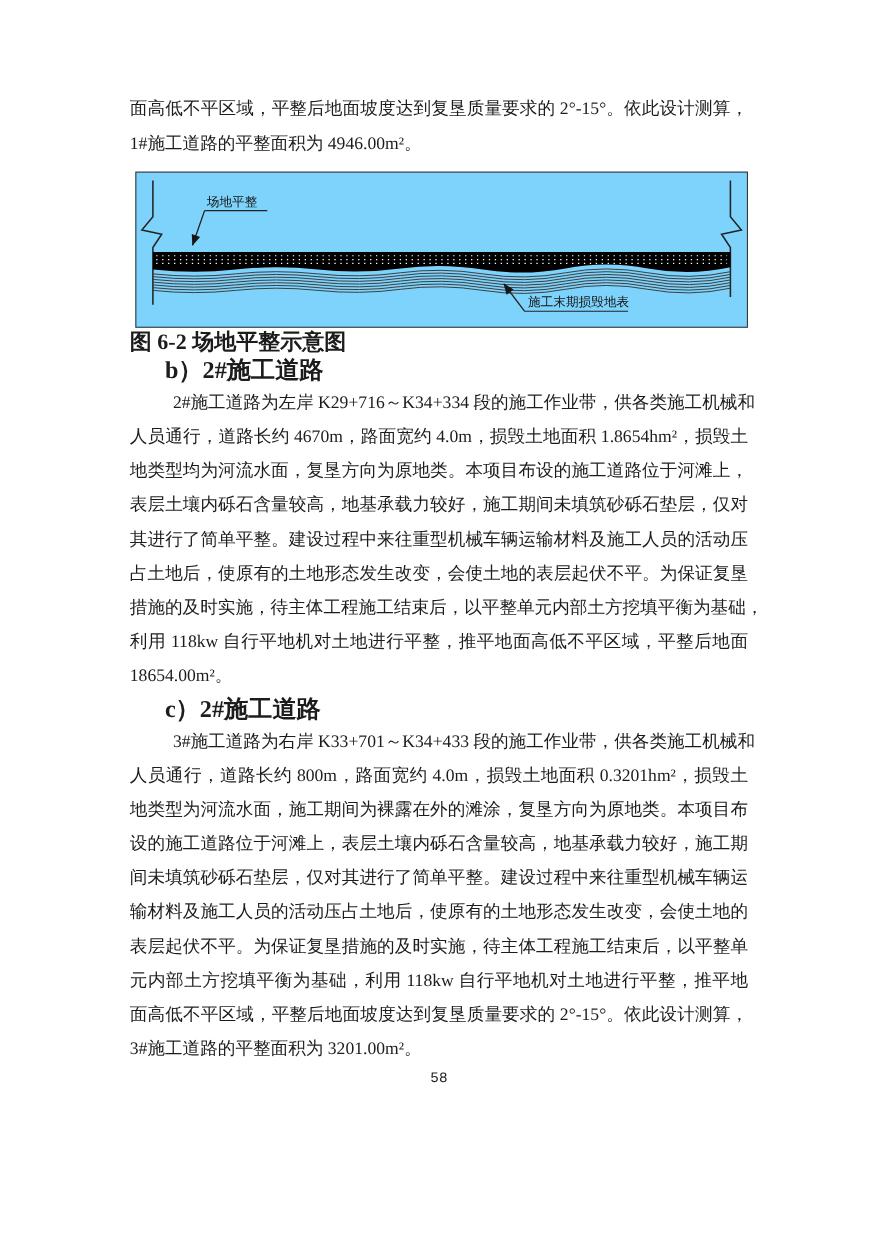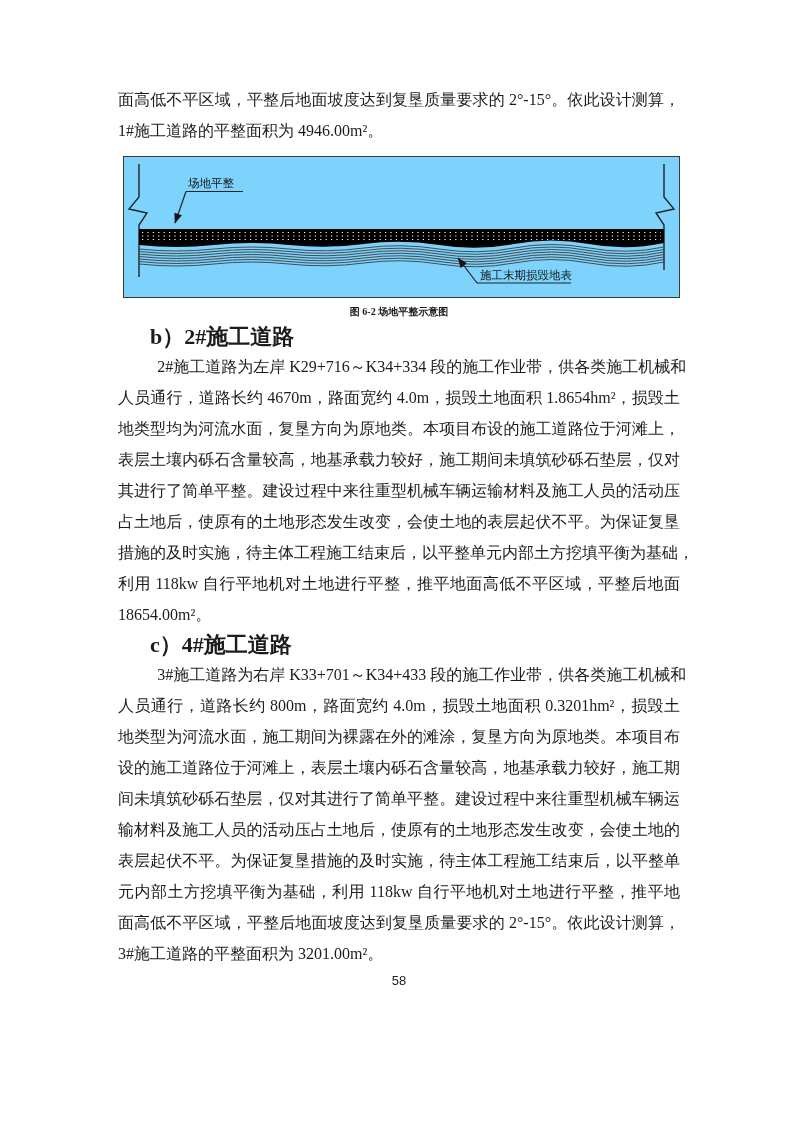--- a/index.html
+++ b/index.html
@@ -30,29 +30,29 @@
     text-indent:1.45em;
   }
   .figwrap{
     margin:10px 0 0 5px;
     width:555px;
     border:1.5px solid #3a3a3a;
     background:#7dd3fc;
   }
   .figwrap svg{display:block;}
   .figcap{
-    text-align:center;
+    text-align:left;
     font-weight:bold;
-    font-size:10px;
+    font-size:20px;
     line-height:21px;
     margin-top:3px;
   }
   .pageno{
     text-align:center;
-    font-family:Liberation Sans, sans-serif;
+    font-family:Liberation Mono, monospace;
     font-size:13px;
     line-height:16px;
     margin-top:4px;
     color:#222;
   }
   
   .dstroke{stroke:#232323;stroke-width:1.4;fill:none;}
   .thin{stroke:#222;stroke-width:1;fill:none;}
   .leader{stroke:#222;stroke-width:1.2;fill:none;}
   .strata{stroke:#3d3d3d;stroke-width:0.9;fill:none;}
@@ -120,21 +120,21 @@
     <div class="ln">人员通行，道路长约 4670m，路面宽约 4.0m，损毁土地面积 1.8654hm²，损毁土</div>
     <div class="ln">地类型均为河流水面，复垦方向为原地类。本项目布设的施工道路位于河滩上，</div>
     <div class="ln">表层土壤内砾石含量较高，地基承载力较好，施工期间未填筑砂砾石垫层，仅对</div>
     <div class="ln">其进行了简单平整。建设过程中来往重型机械车辆运输材料及施工人员的活动压</div>
     <div class="ln">占土地后，使原有的土地形态发生改变，会使土地的表层起伏不平。为保证复垦</div>
     <div class="ln">措施的及时实施，待主体工程施工结束后，以平整单元内部土方挖填平衡为基础，</div>
     <div class="ln">利用 118kw 自行平地机对土地进行平整，推平地面高低不平区域，平整后地面</div>
     <div class="ln last">18654.00m²。</div>
   </div>
 
-  <div class="h">c）4#施工道路</div>
+  <div class="h">c）2#施工道路</div>
   <div class="para">
     <div class="ln ind">3#施工道路为右岸 K33+701～K34+433 段的施工作业带，供各类施工机械和</div>
     <div class="ln">人员通行，道路长约 800m，路面宽约 4.0m，损毁土地面积 0.3201hm²，损毁土</div>
     <div class="ln">地类型为河流水面，施工期间为裸露在外的滩涂，复垦方向为原地类。本项目布</div>
     <div class="ln">设的施工道路位于河滩上，表层土壤内砾石含量较高，地基承载力较好，施工期</div>
     <div class="ln">间未填筑砂砾石垫层，仅对其进行了简单平整。建设过程中来往重型机械车辆运</div>
     <div class="ln">输材料及施工人员的活动压占土地后，使原有的土地形态发生改变，会使土地的</div>
     <div class="ln">表层起伏不平。为保证复垦措施的及时实施，待主体工程施工结束后，以平整单</div>
     <div class="ln">元内部土方挖填平衡为基础，利用 118kw 自行平地机对土地进行平整，推平地</div>
     <div class="ln">面高低不平区域，平整后地面坡度达到复垦质量要求的 2°-15°。依此设计测算，</div>

